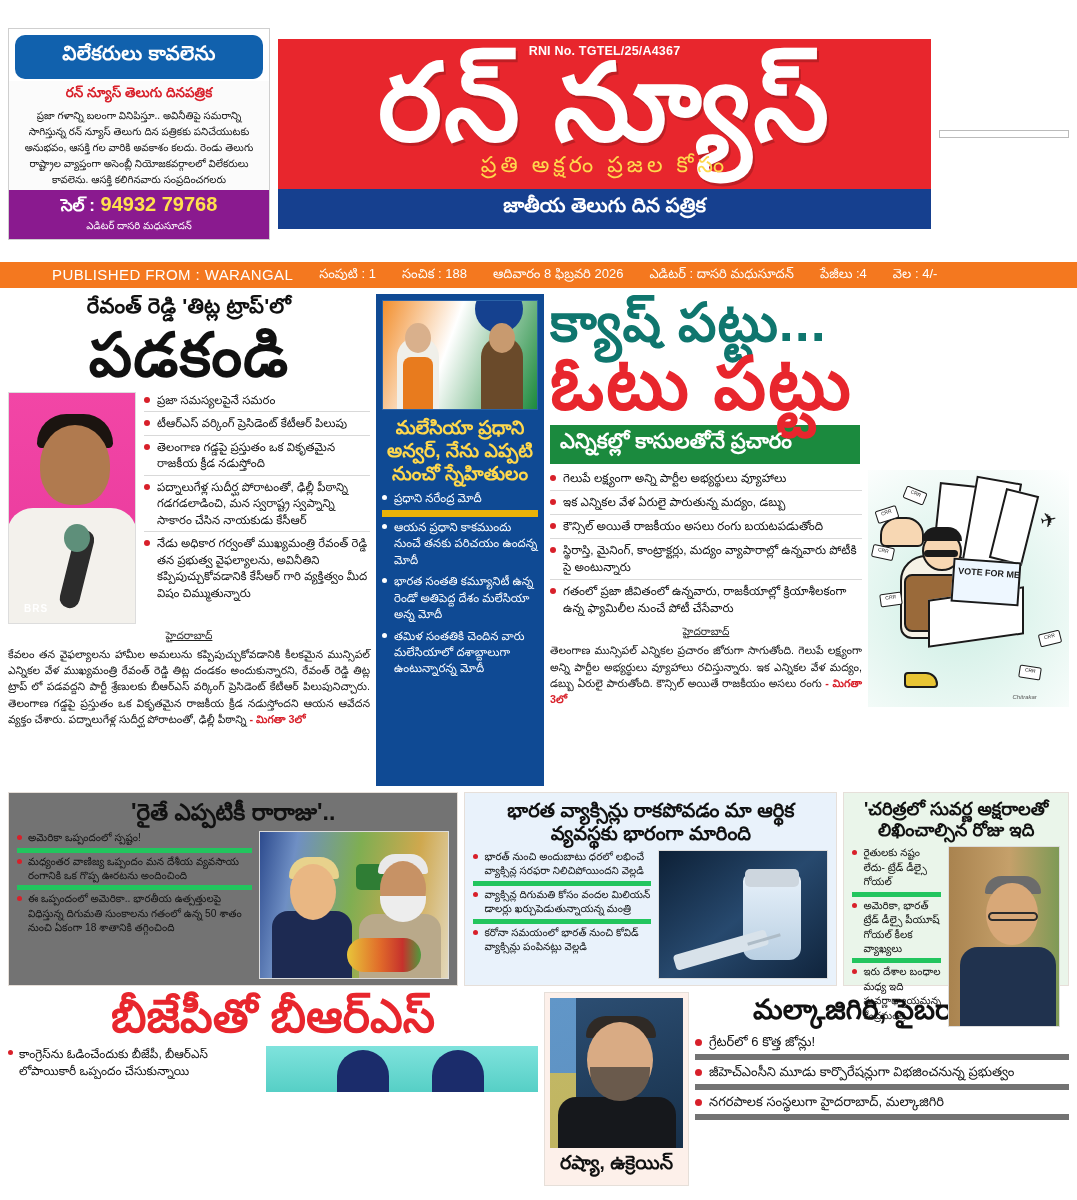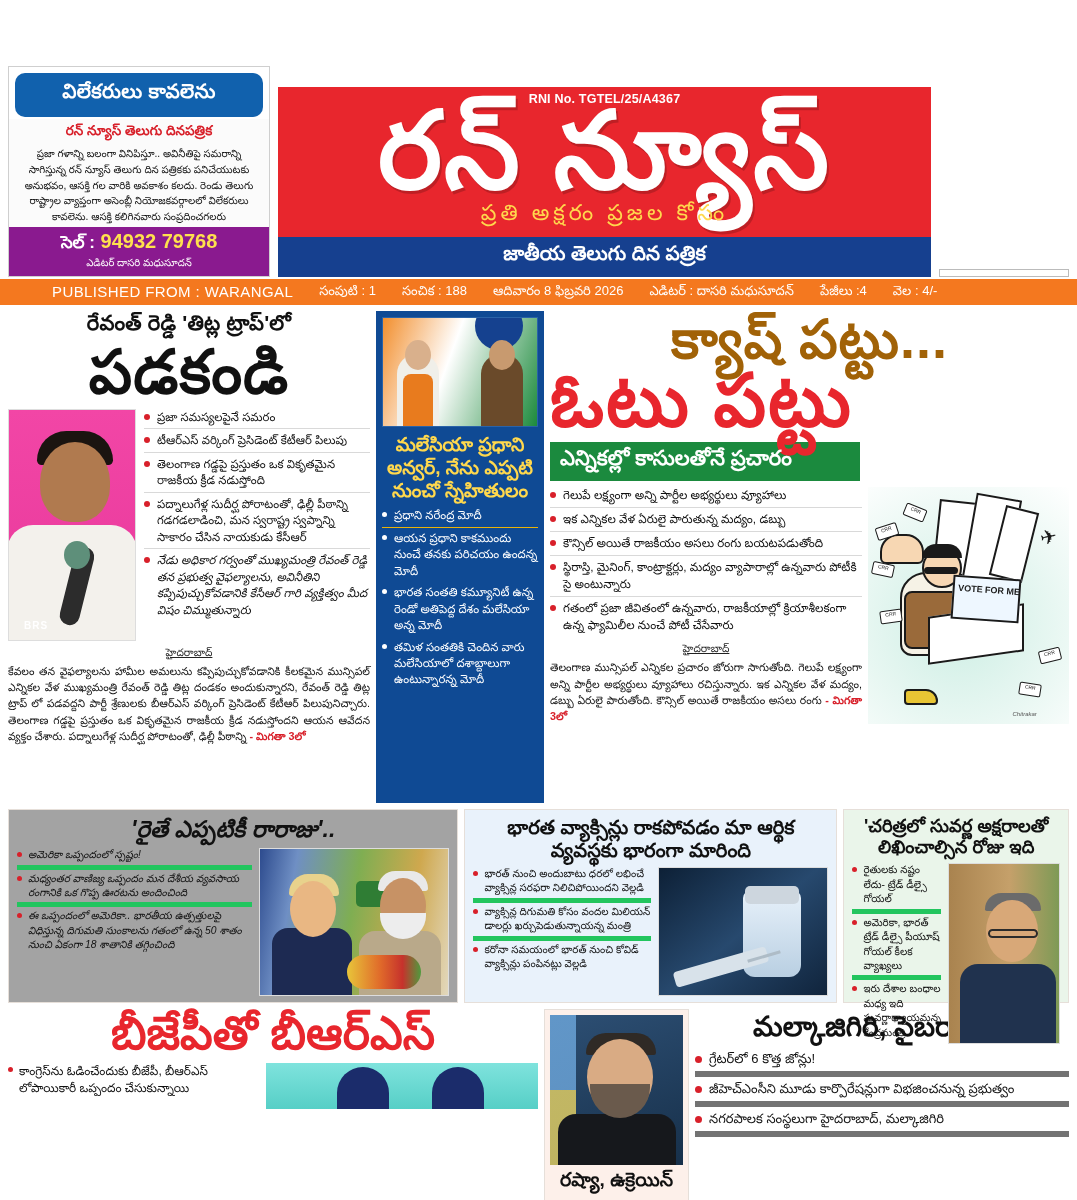--- a/index.html
+++ b/index.html
@@ -5,21 +5,21 @@
   * { box-sizing: border-box; margin: 0; padding: 0; }
   body {
     width: 1077px; height: 1200px;
     background: #ffffff;
     font-family: "Liberation Sans", "DejaVu Sans", sans-serif;
     overflow: hidden;
     position: relative;
   }
 
   
-  .masthead { display: flex; padding: 8px 8px 2px 8px; gap: 8px; align-items: flex-end; height: 262px; margin-top: 17px; }
+  .masthead { display: flex; padding: 8px 8px 2px 8px; gap: 8px; align-items: center; height: 262px; }
 
   
   .ad-box { width: 262px; border: 1px solid #cfcfcf; display: flex; flex-direction: column; background:#fff; }
   .ad-head {
     background: #1161ad; color: #fff; text-align: center;
     font-size: 20px; font-weight: bold; padding: 7px 4px 9px 4px;
     border-radius: 10px; margin: 6px 6px 2px 6px; letter-spacing: .3px;
   }
   .ad-body { flex: 1; padding: 4px 8px 2px 8px; text-align: center; background:#fbfbfb; }
   .ad-title { color: #d8202a; font-weight: bold; font-size: 13.5px; margin-bottom: 4px; }
@@ -95,21 +95,21 @@
   .ktr-mic  { position:absolute; left:46%; bottom:6%; width:20px; height:80px; border-radius:10px;
               background:#2c2c2c; transform: rotate(14deg); }
   .ktr-micc { position:absolute; left:44%; bottom:31%; width:26px; height:28px; border-radius:50%;
               background:#5e8f7a; }
   .ktr-brs  { position:absolute; left:12%; bottom:4%; color:#fff; font-size:10px; font-weight:bold;
               letter-spacing:1px; }
   .bullets { flex: 1; }
   .bullets li { list-style: none; font-size: 11.6px; line-height: 1.42; color: #111;
                 padding: 0 0 3px 13px; position: relative; margin-bottom: 3px;
                 border-bottom: 1px solid #d9d9d9; }
-  .bullets li:last-child { border-bottom: none; font-style: italic; }
+  .bullets li:last-child { border-bottom: none; }
   .bullets li::before { content:""; position:absolute; left:0; top:5px; width:6px; height:6px;
                         border-radius:50%; background:#d8202a; }
   .dateline { text-align: center; font-size: 10.5px; color:#222; text-decoration: underline;
               margin: 5px 0 2px 0; }
   .body-text { font-size: 10.8px; line-height: 1.5; color:#111; text-align: justify; }
   .cont { color:#d8202a; font-weight:bold; }
 
   
   .bluecol { width: 168px; background: #0f4a94; padding: 6px; display:flex; flex-direction:column; }
   .blue-photo { height: 110px; background: linear-gradient(110deg,#f28f2e 0%,#ffffff 42%,#1c8a3c 100%);
@@ -125,25 +125,25 @@
   .bp-m2 { position:absolute; right:14px; bottom:0; width:42px; height:72px;
            background:#6a4a2a; border-radius:20px 20px 0 0; }
   .bp-m2h{ position:absolute; right:22px; bottom:56px; width:26px; height:30px; border-radius:50%;
            background:#c89a6f; }
   .blue-head { color:#ffd84d; font-size:19px; font-weight:bold; line-height:1.2;
                text-align:center; margin:7px 0 5px 0; }
   .blue-bul li { list-style:none; color:#fff; font-size:11.6px; line-height:1.42;
                  padding: 0 0 3px 12px; position:relative; margin-bottom:2px; }
   .blue-bul li::before { content:""; position:absolute; left:0; top:5px; width:5px; height:5px;
                          border-radius:50%; background:#fff; }
-  .blue-bul li:first-child { border-bottom:1px solid #eab308; }
+  .blue-bul li:first-child { border-bottom:7px solid #eab308; }
 
   
   .bigcol { flex: 1; position: relative; }
-  .big-h1 { color:#a16207; font-size:54px; font-weight:bold; text-align:center;
+  .big-h1 { color:#0f766e; font-size:54px; font-weight:bold; 
             line-height:1.05; letter-spacing:1px; }
   .big-h2 { color:#e8262d; font-size:74px; font-weight:bold; text-align:left;
             line-height:1.0; letter-spacing:2px; margin: -4px 0 4px 0; }
   .green-band { background:#1b8a3e; color:#fff; font-size:21px; font-weight:bold;
                 padding:4px 2px 6px 10px; width: 310px; }
   .big-lower { display:flex; gap:6px; margin-top:6px; }
   .big-left { width: 312px; }
   .big-bul li { list-style:none; font-size:11.8px; line-height:1.45; color:#111;
                 padding:0 0 3px 13px; position:relative; margin-bottom:3px;
                 border-bottom:1px solid #d9d9d9; }
@@ -181,21 +181,21 @@
              border-radius:2px; font-size:5px; color:#1a1a1a; text-align:center; }
   .cw-foot { position:absolute; left:18%; bottom:8%; width:34px; height:16px; background:#e8c534;
              border:2px solid #1a1a1a; border-radius:4px 12px 4px 4px; }
   .cw-ball { position:absolute; left:22%; bottom:12%; width:150px; height:92px; border-radius:50%;
              background:#8fdcc8; z-index:-1; }
   .cw-sign { position:absolute; right:16%; bottom:3%; font-size:6px; color:#555; font-style:italic; }
 
   
   .row2 { display:flex; gap:6px; padding: 6px 8px 0 8px; height: 200px; }
   .box { border:1px solid #e6dfd9; padding:6px 8px; display:flex; flex-direction:column; }
-  .box.peach { background:#a3a3a3; width: 465px; font-style: italic; }
+  .box.peach { background:#737373; width: 465px; }
   .box.blue  { background:#e9f2fb; width: 385px; }
   .box.green { background:#eaf5ea; flex:1; }
   .box-head { text-align:center; font-weight:bold; color:#111; line-height:1.18; }
   .box.peach .box-head { font-size:23px; }
   .box.blue  .box-head { font-size:19.5px; }
   .box.green .box-head { font-size:18px; }
   .box-lower { display:flex; gap:7px; margin-top:5px; flex:1; }
   .box-bul { flex:1; }
   .box-bul li { list-style:none; font-size:10.3px; line-height:1.4; color:#111;
                 padding:0 0 2px 11px; position:relative; margin-bottom:2px;

